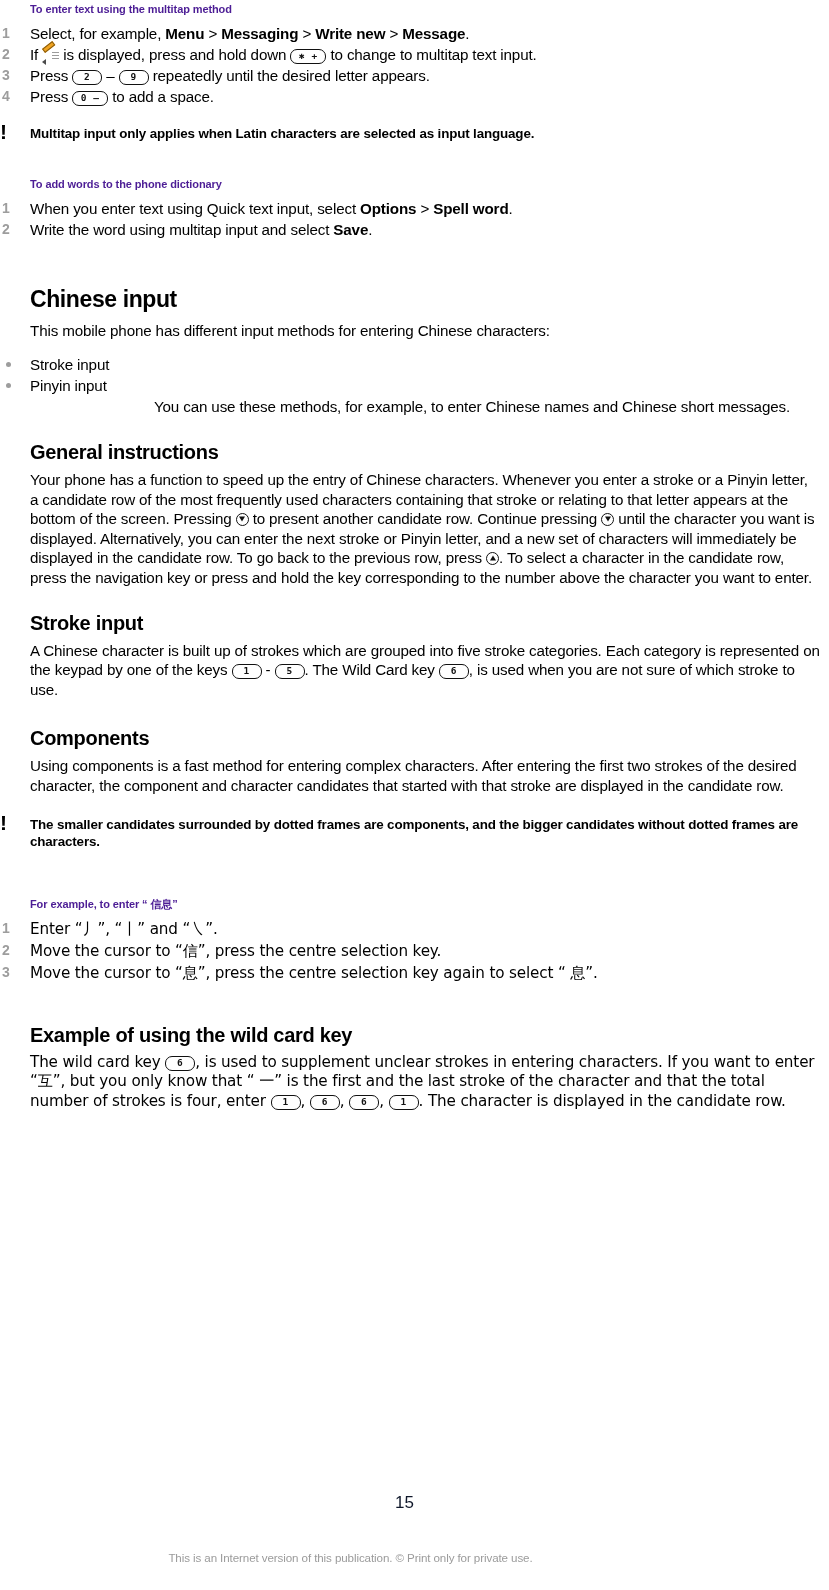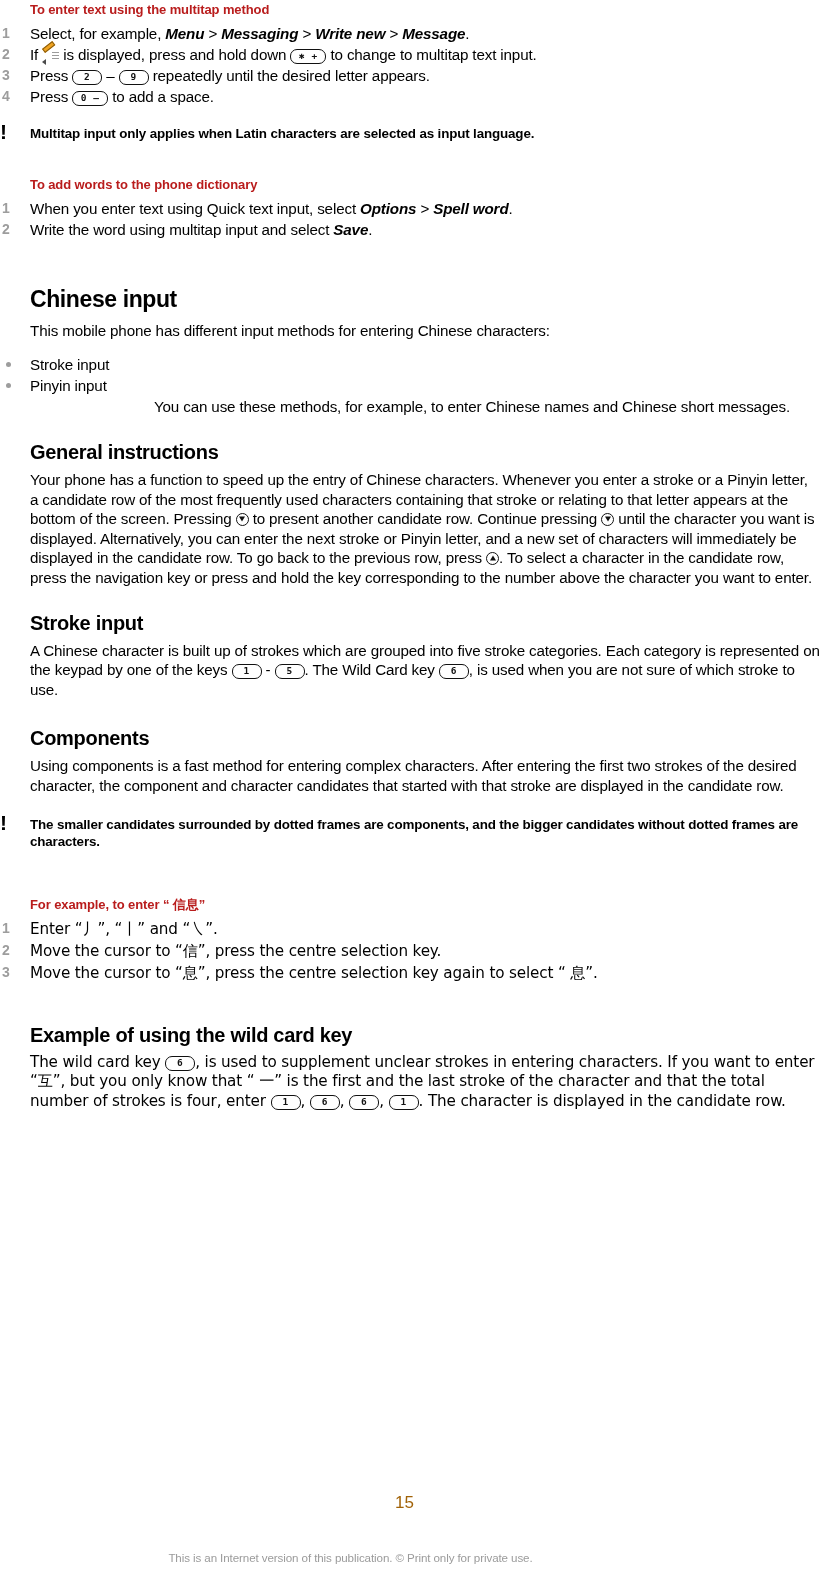--- a/index.html
+++ b/index.html
@@ -23,23 +23,23 @@
   }
   .content {
     position: absolute;
     left: 0px;
     top: 0px;
     width: 829px;
   }
 
   
   .proc-title {
-    color: #b91c1c;
-    font-weight: bold;
-    font-size: 13px;
+    color: #4c1d95;
+    font-weight: bold;
+    font-size: 11px;
     line-height: 19px;
     margin: 0 0 4px 30px;
     letter-spacing: -0.1px;
   }
   h2.sec-title {
     font-size: 23px;
     font-weight: bold;
     line-height: 27px;
     margin: 0 0 8px 30px;
     letter-spacing: -0.4px;
@@ -124,21 +124,21 @@
   .note .bang {
     position: absolute;
     left: -30px;
     top: -3px;
     font-size: 21px;
     font-weight: bold;
     line-height: 20px;
     color: #000;
   }
 
-  b, .b { font-weight: bold; font-style: italic; }
+  b, .b { font-weight: bold; }
   .gt { font-weight: normal; }
 
   
   .key {
     display: inline-block;
     border: 1.4px solid #111;
     border-radius: 7px;
     height: 13px;
     min-width: 22px;
     padding: 0 3px;
@@ -226,21 +226,21 @@
   .sp-32 { height: 32px; }
 
   .cjk { font-family: "DejaVu Sans", sans-serif; }
 
   
   .page-number {
     position: absolute;
     left: 395px;
     top: 1493px;
     font-size: 17px;
-    color: #a16207;
+    color: #0f172a;
     letter-spacing: 0px;
   }
   .footer-note {
     position: absolute;
     left: 0;
     top: 1551px;
     width: 701px;
     text-align: center;
     font-size: 11.6px;
     color: #9b9b9b;

